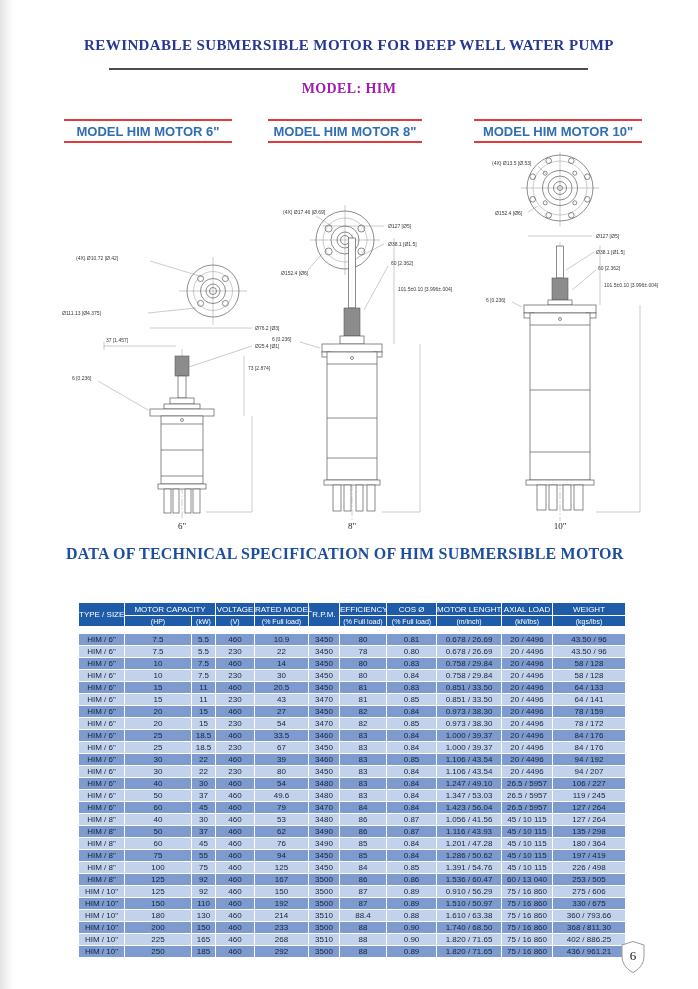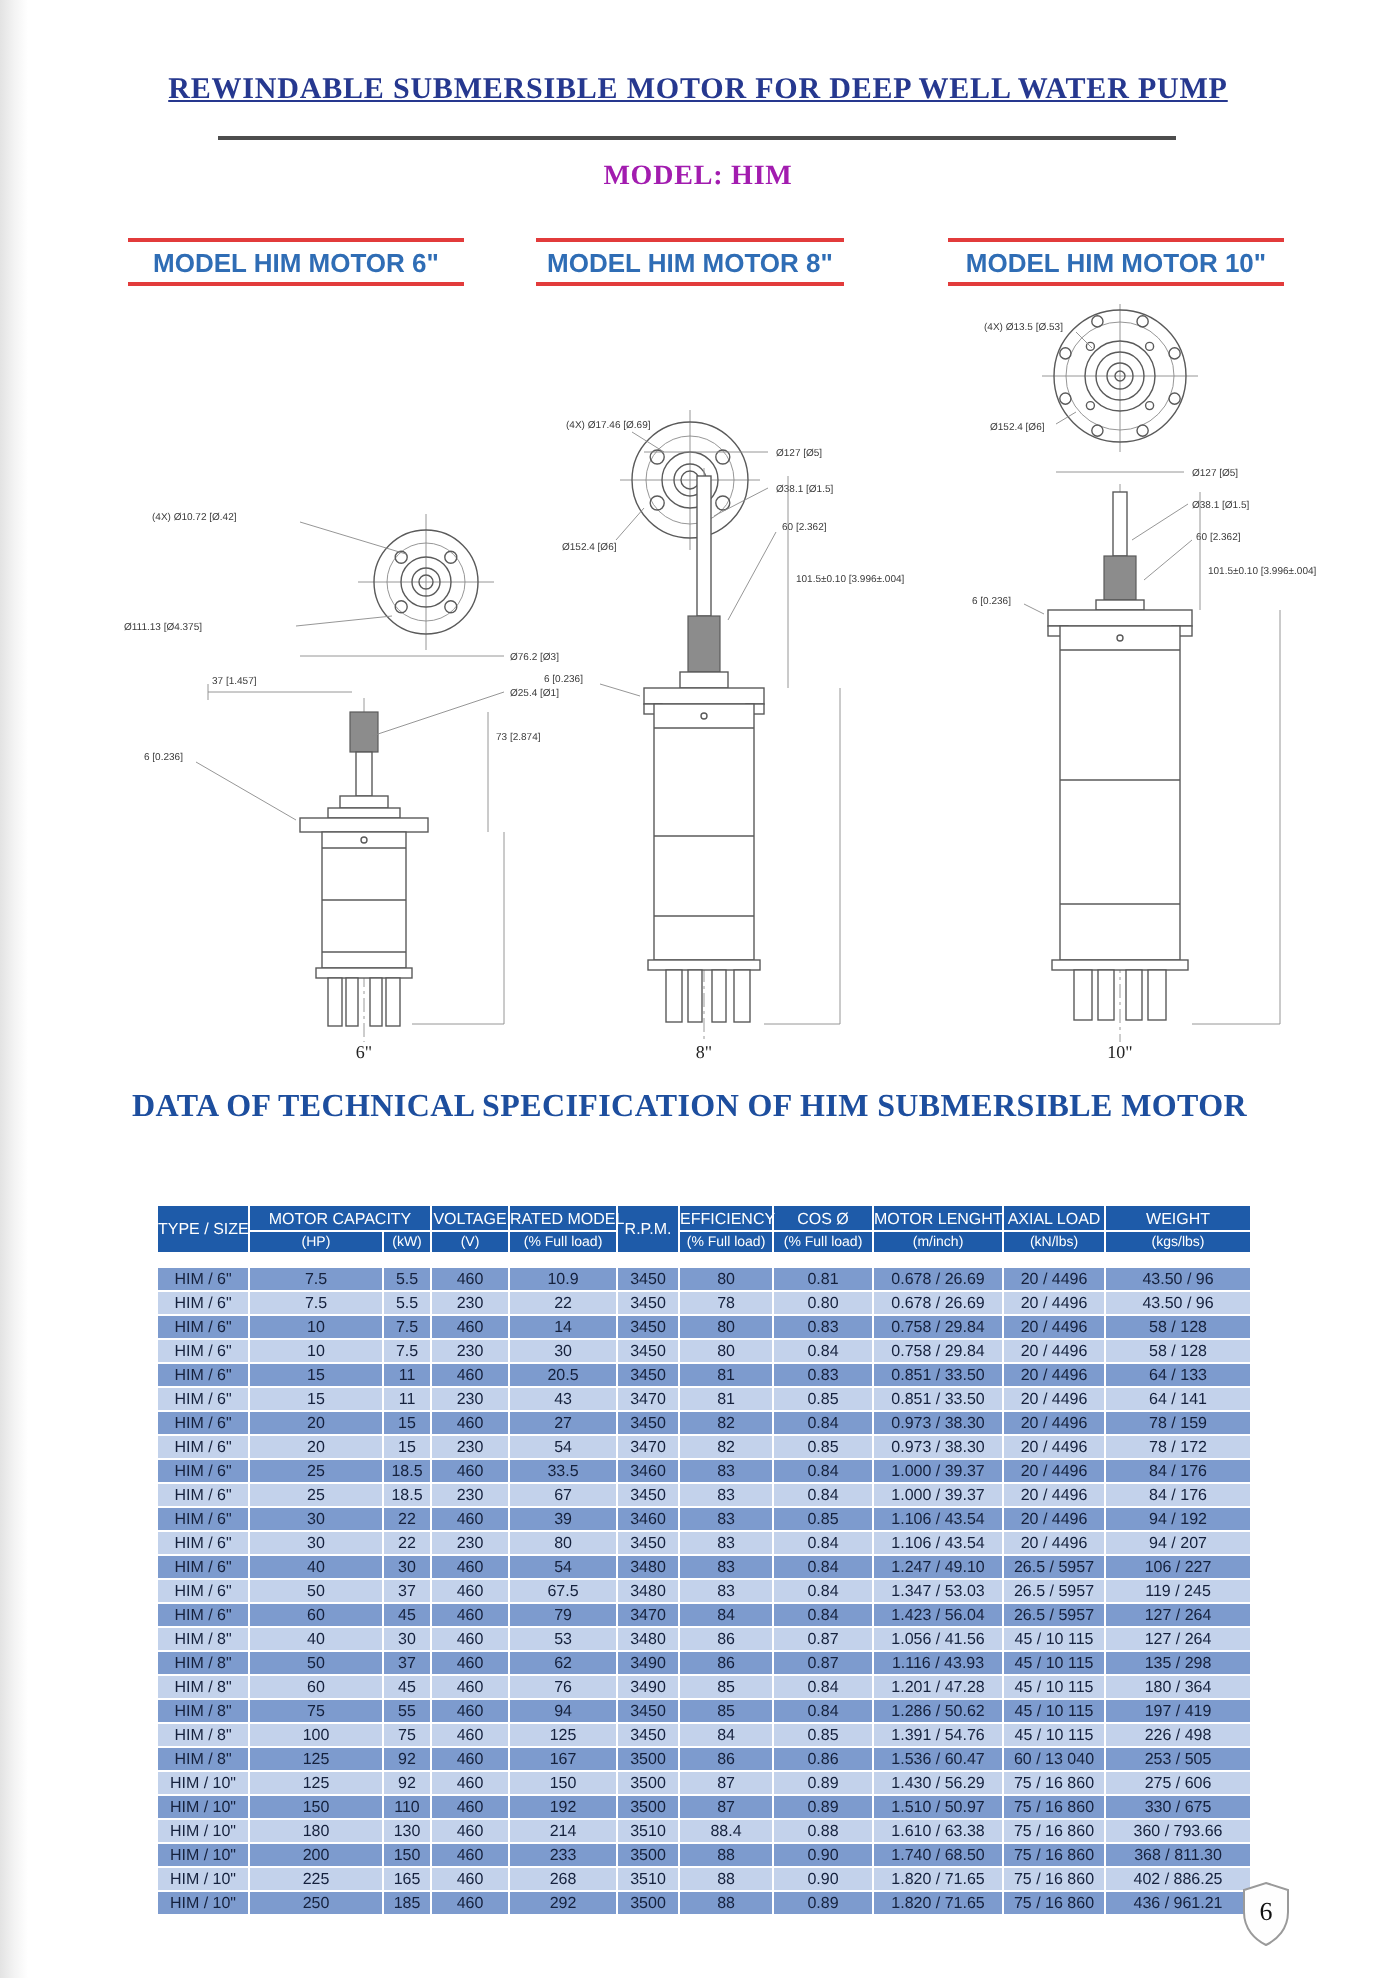--- a/index.html
+++ b/index.html
@@ -5,21 +5,21 @@
   * { margin:0; padding:0; box-sizing:border-box; }
   html,body { width:698px; height:989px; }
   body {
     font-family:"Liberation Sans",sans-serif;
     background:#fff; position:relative; overflow:hidden;
   }
   .page-edge { position:absolute; left:0; top:0; width:14px; height:989px;
     background:linear-gradient(90deg,#e3e3e3 0,#f3f3f3 7px,#ffffff 14px); }
   .doc-title { position:absolute; top:37px; left:0; width:100%; text-align:center;
     font-family:"Liberation Serif",serif; font-weight:bold; font-size:15px;
-    color:#26388f; letter-spacing:.4px;text-decoration:underline; }
+    color:#26388f; letter-spacing:.4px; }
   .rule { position:absolute; top:68px; left:109px; width:479px; height:2px; background:#4d4d4d; }
   .model-label { position:absolute; top:81px; left:0; width:100%; text-align:center;
     font-family:"Liberation Serif",serif; font-weight:bold; font-size:14px;
     color:#a21caf; letter-spacing:.4px; }
   .section-label { position:absolute; top:119px; border-top:2px solid #e23b3b;
     border-bottom:2px solid #e23b3b; color:#2f6db5; font-weight:bold; font-size:13px;
     text-align:center; padding:3px 0 2px 0; }
   #sec6  { left:64px;  width:168px; }
   #sec8  { left:268px; width:154px; }
   #sec10 { left:474px; width:168px; }
@@ -441,21 +441,21 @@
         <td>0.84</td>
         <td>1.247 / 49.10</td>
         <td>26.5 / 5957</td>
         <td>106 / 227</td>
       </tr>
       <tr class="row-light">
         <td>HIM / 6"</td>
         <td>50</td>
         <td>37</td>
         <td>460</td>
-        <td>67.5</td>
+        <td>49.6</td>
         <td>3480</td>
         <td>83</td>
         <td>0.84</td>
         <td>1.347 / 53.03</td>
         <td>26.5 / 5957</td>
         <td>119 / 245</td>
       </tr>
       <tr class="row-dark">
         <td>HIM / 6"</td>
         <td>60</td>
@@ -549,21 +549,21 @@
       </tr>
       <tr class="row-light">
         <td>HIM / 10"</td>
         <td>125</td>
         <td>92</td>
         <td>460</td>
         <td>150</td>
         <td>3500</td>
         <td>87</td>
         <td>0.89</td>
-        <td>1.430 / 56.29</td>
+        <td>0.910 / 56.29</td>
         <td>75 / 16 860</td>
         <td>275 / 606</td>
       </tr>
       <tr class="row-dark">
         <td>HIM / 10"</td>
         <td>150</td>
         <td>110</td>
         <td>460</td>
         <td>192</td>
         <td>3500</td>

